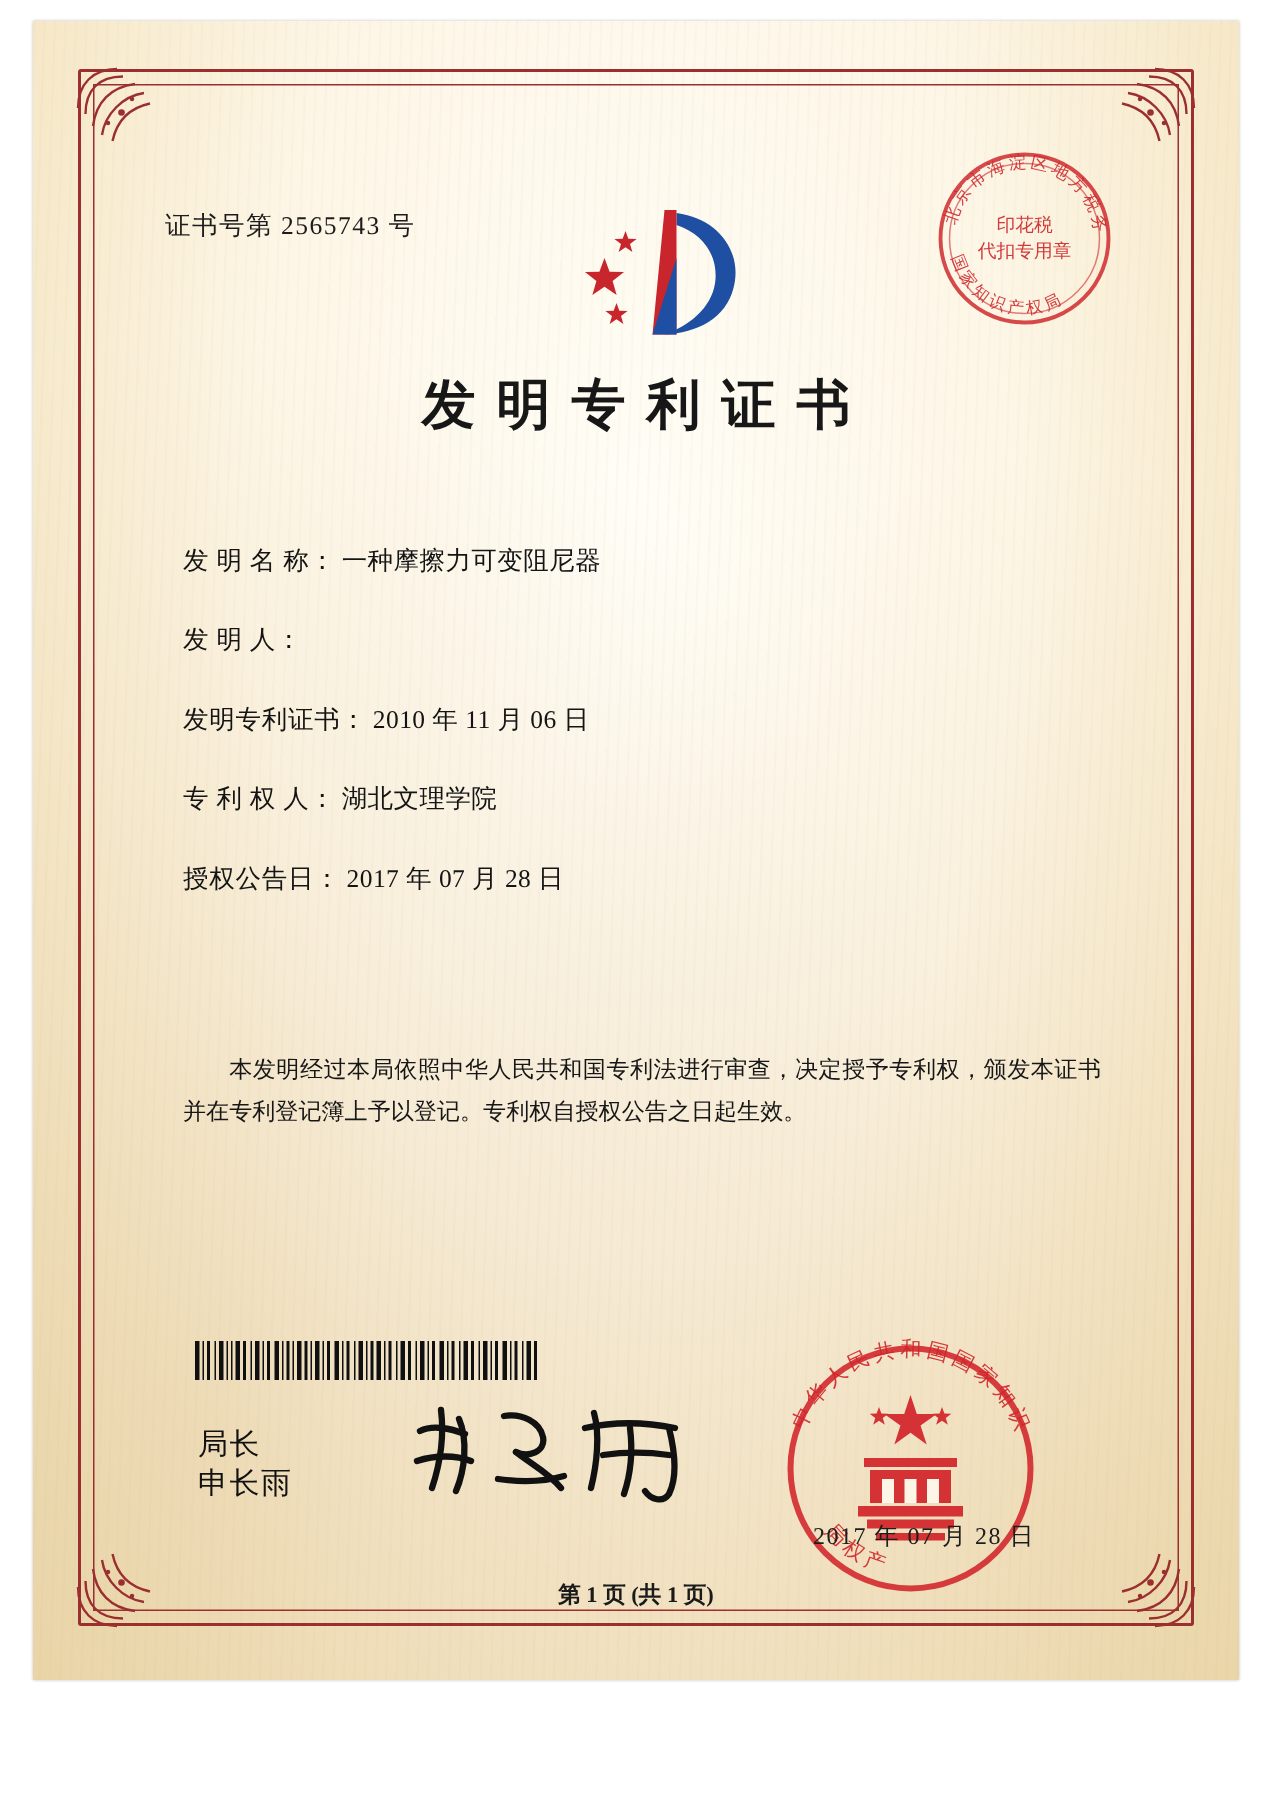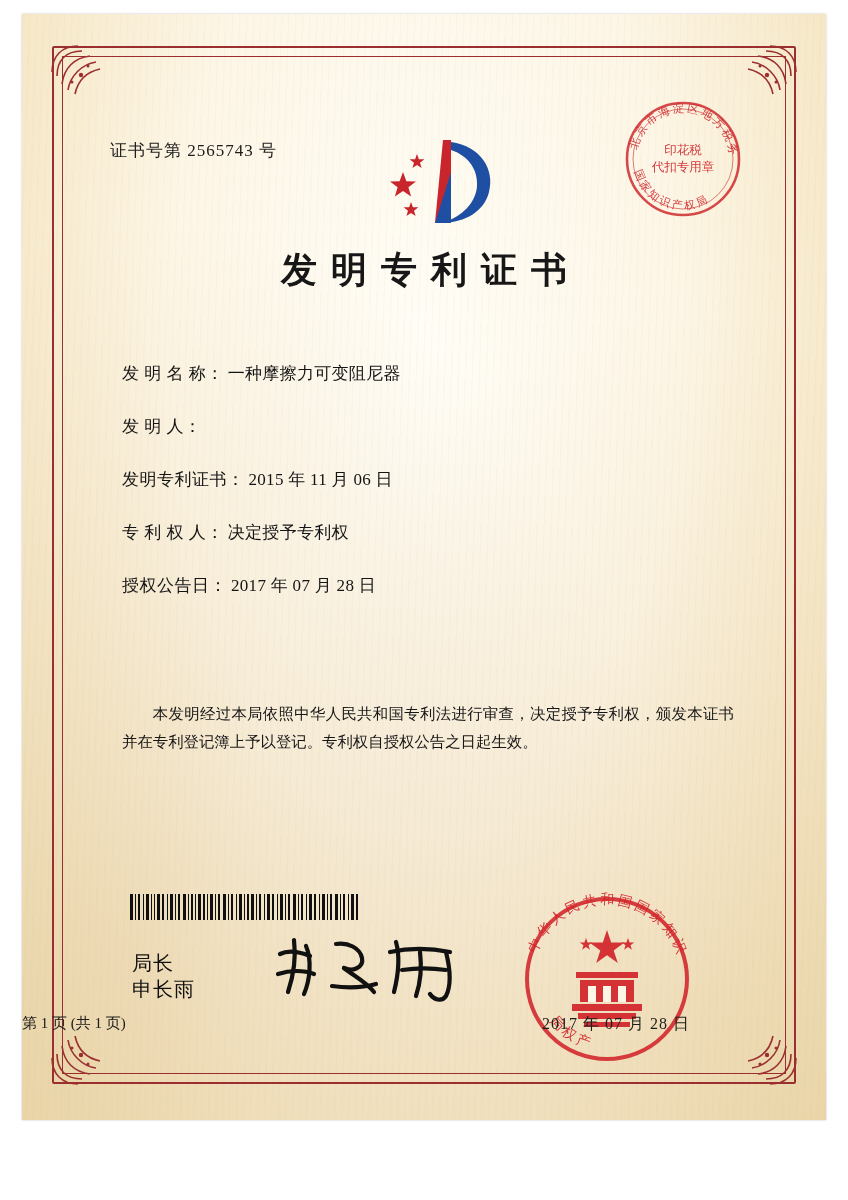--- a/index.html
+++ b/index.html
@@ -190,25 +190,26 @@
     top: 1000px;
     font-size: 16px;
     color: #1d1d1d;
     letter-spacing: 1px;
   }
 
   
   .page-foot {
     position: absolute;
     left: 0;
-    top: 1000px;
+    top: 1040px;
     width: 100%;
-    text-align: left;
+    text-align: center;
     font-size: 15px;
     color: #1a1a1a;
+    font-weight: bold;
   }
 
   
   .scan-bar {
     position: absolute;
     left: 0;
     top: 1130px;
     width: 848px;
     height: 70px;
     background: #ffffff;
@@ -331,25 +332,25 @@
   <div class="fields">
     <div class="field-row">
       <span class="field-label">发 明 名 称：</span>
       <span class="field-value">一种摩擦力可变阻尼器</span>
     </div>
     <div class="field-row">
       <span class="field-label">发 明 人：</span>
     </div>
     <div class="field-row">
       <span class="field-label">发明专利证书：</span>
-      <span class="field-value">2015 年 11 月 06 日</span>
+      <span class="field-value">2010 年 11 月 06 日</span>
     </div>
     <div class="field-row">
       <span class="field-label">专 利 权 人：</span>
-      <span class="field-value">决定授予专利权</span>
+      <span class="field-value">湖北文理学院</span>
     </div>
     <div class="field-row">
       <span class="field-label">授权公告日：</span>
       <span class="field-value">2017 年 07 月 28 日</span>
     </div>
   </div>
 
   <div class="body-text">
     <p>本发明经过本局依照中华人民共和国专利法进行审查，决定授予专利权，颁发本证书并在专利登记簿上予以登记。专利权自授权公告之日起生效。</p>
   </div>

